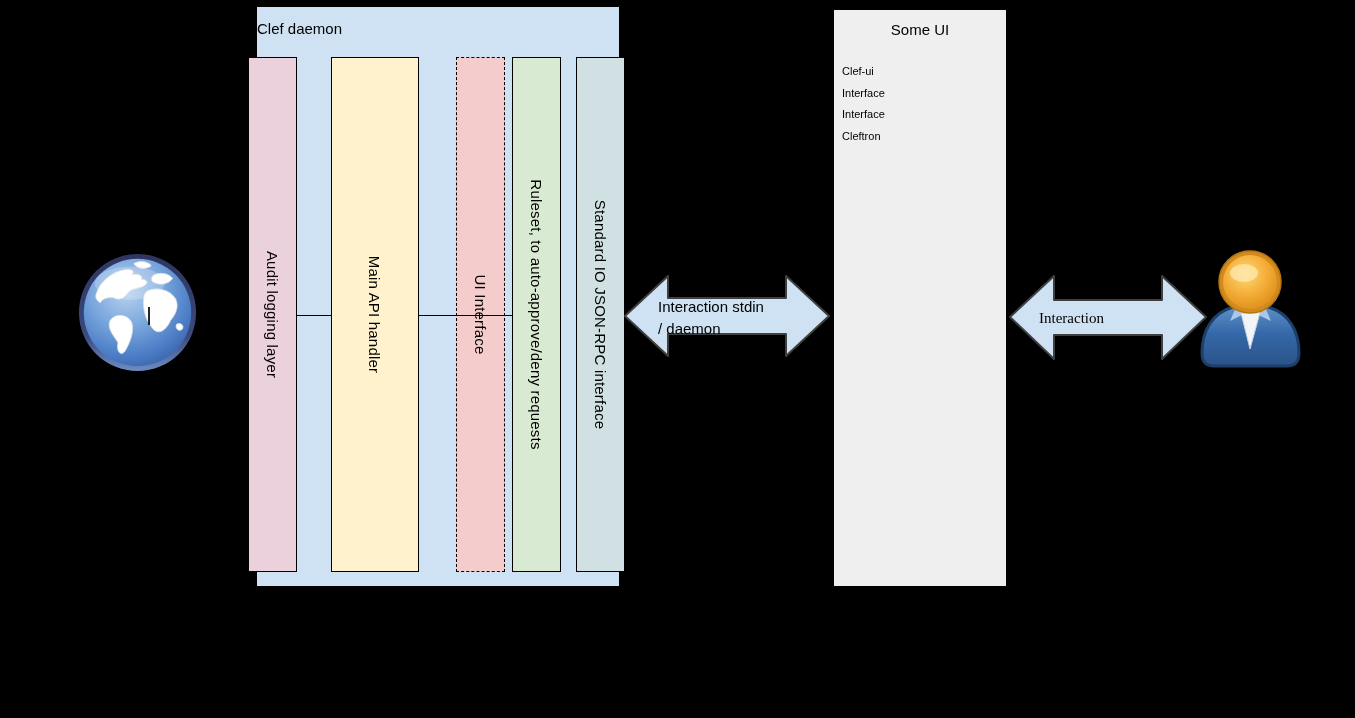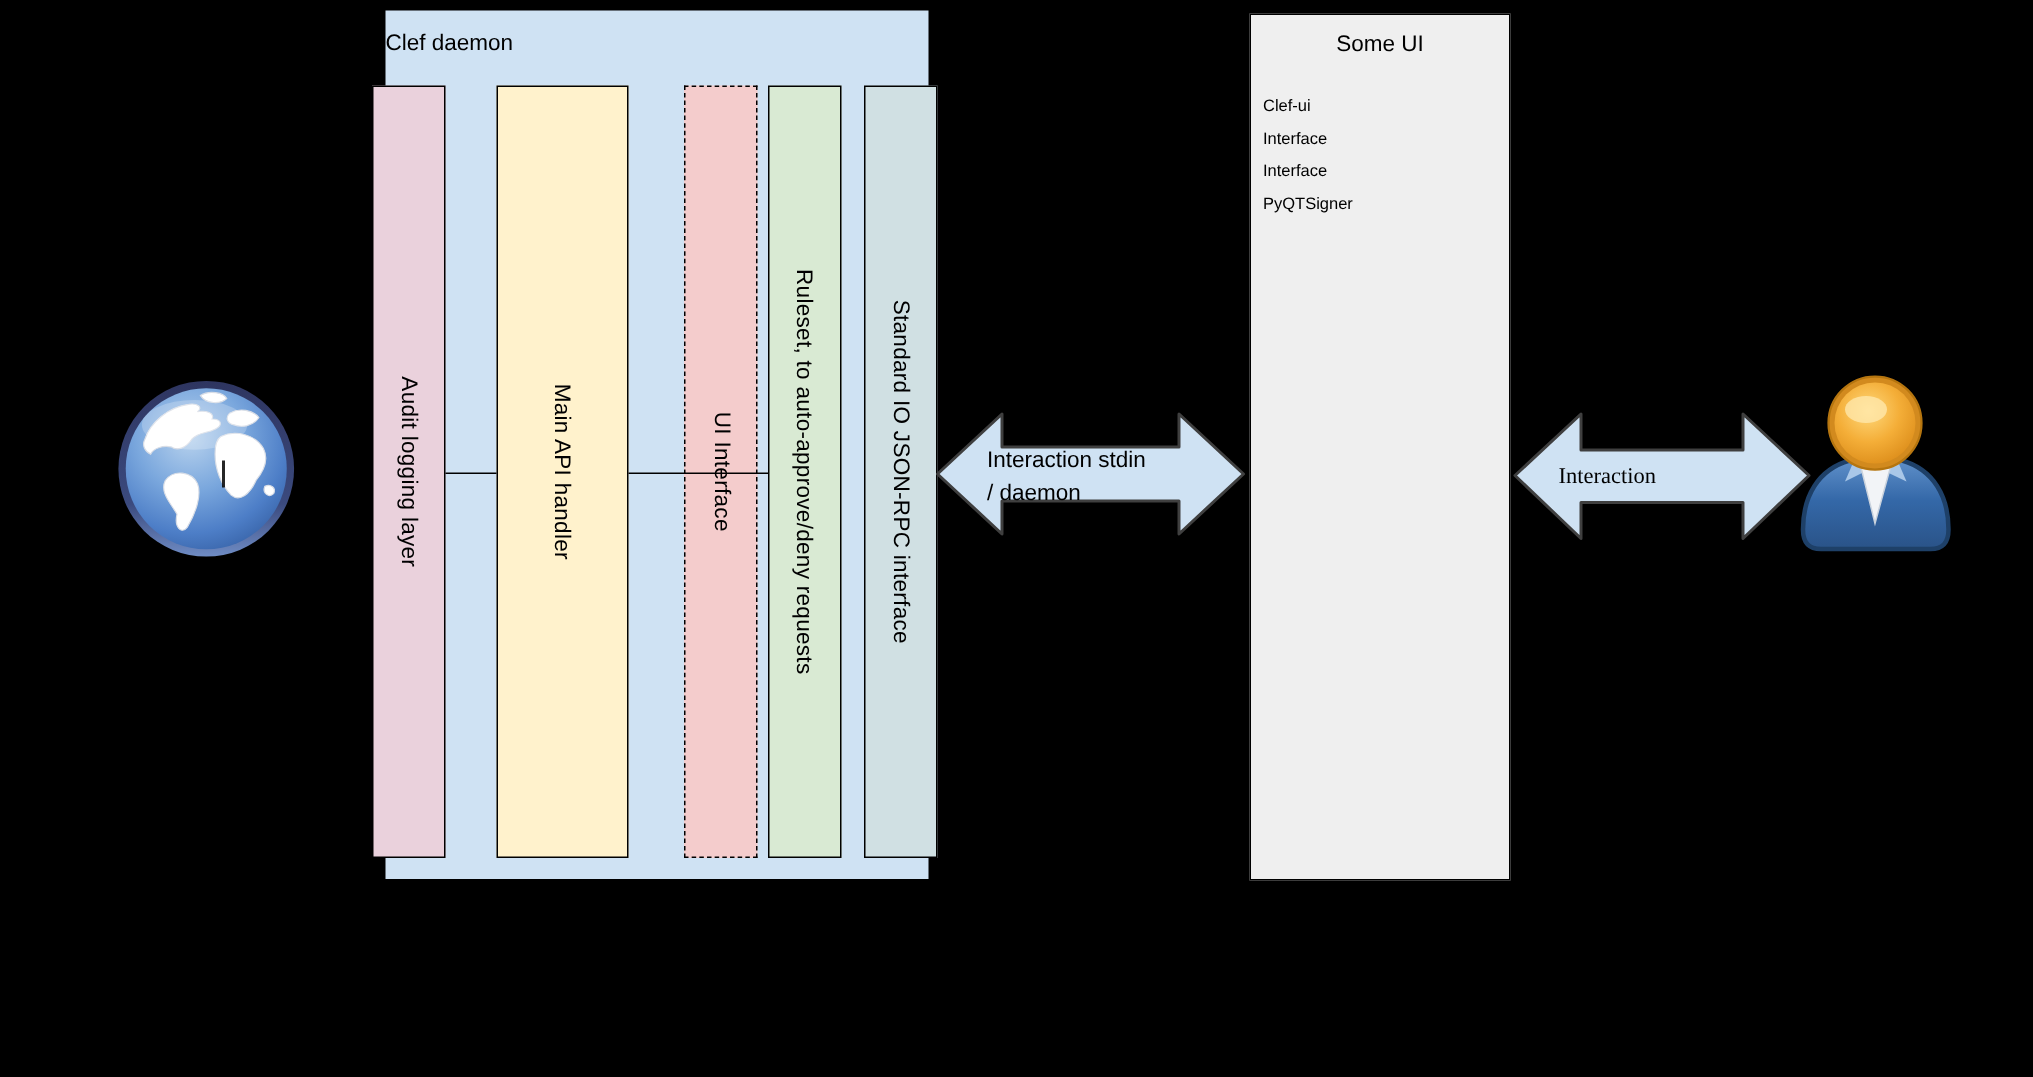--- a/index.html
+++ b/index.html
@@ -143,21 +143,21 @@
     <div>Interaction stdin</div>
     <div>/ daemon</div>
   </div>
 
   <div class="abs someui-box"></div>
   <div class="abs someui-title">Some UI</div>
   <div class="abs someui-list">
     <div>Clef-ui</div>
     <div>Interface</div>
     <div>Interface</div>
-    <div>PyQTSigner</div>
+    <div>Cleftron</div>
   </div>
 
   <svg class="abs" style="left:1008px; top:271px;" width="200" height="93" viewBox="0 0 200 93">
     <polygon points="2,46 46,5 46,29 154,29 154,5 198,46 154,88 154,64 46,64 46,88" fill="#cfe2f3" stroke="#3f3f3f" stroke-width="2" stroke-linejoin="round"></polygon>
   </svg>
   <div class="abs arrow-label label-interaction">Interaction</div>
 
   <svg class="abs" style="left:1200px; top:249px;" width="101" height="120" viewBox="0 0 101 120">
     <defs>
       <linearGradient id="bodyg" x1="0" y1="0" x2="0" y2="1">

